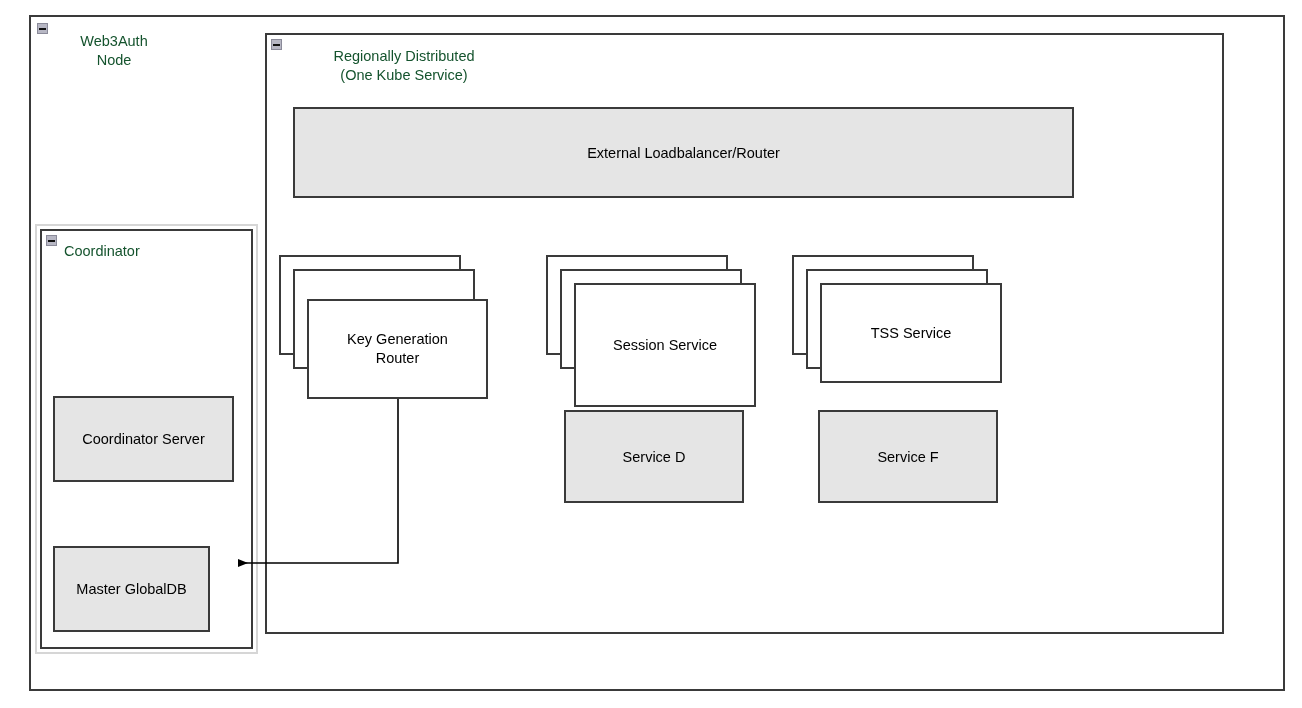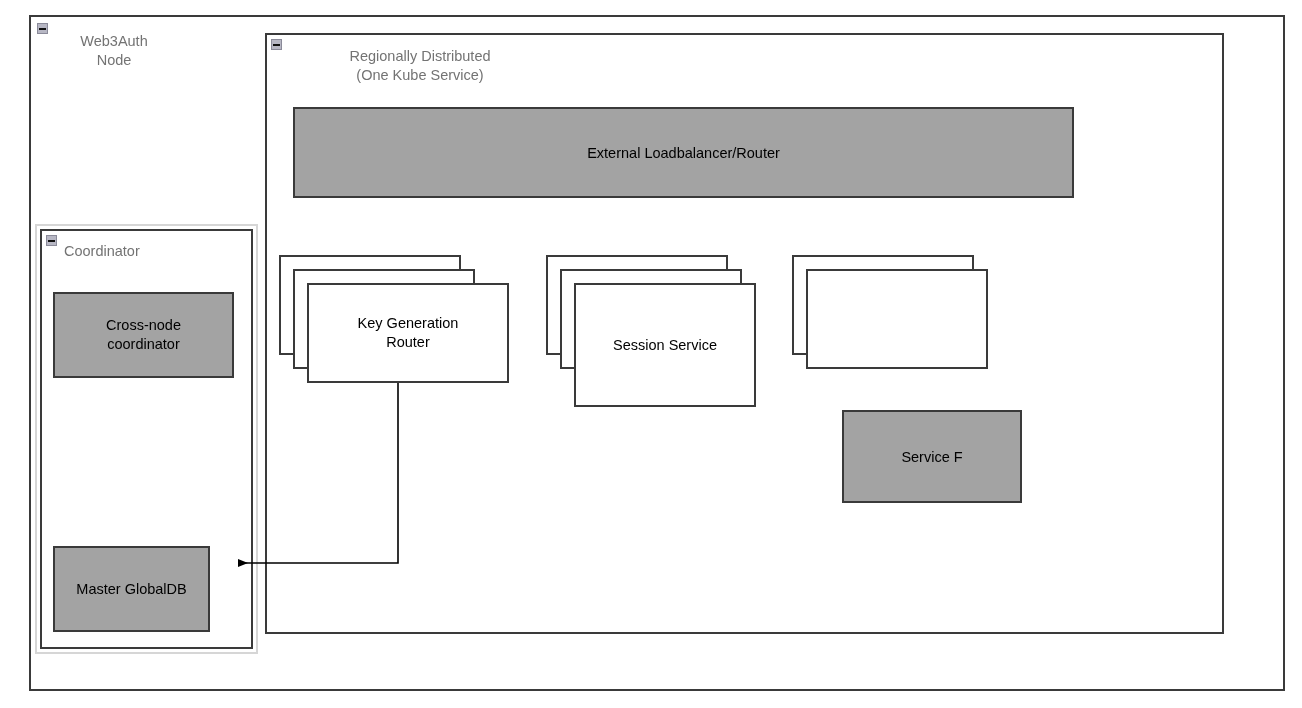--- a/index.html
+++ b/index.html
@@ -16,21 +16,21 @@
     width: 1302px;
     height: 708px;
     background: #ffffff;
     overflow: hidden;
   }
 
   
   .box {
     position: absolute;
     box-sizing: border-box;
-    background: #a3a3a3;
+    background: #e5e5e5;
     border: 2px solid #3a3a3a;
   }
   .container-box {
     position: absolute;
     box-sizing: border-box;
     background: #ffffff;
     border: 2px solid #3a3a3a;
   }
   .shadow-frame {
     position: absolute;
@@ -57,21 +57,21 @@
     top: 4px;
     height: 2px;
     background: #111111;
   }
 
   
   .container-label {
     position: absolute;
     font-size: 14.5px;
     line-height: 19px;
-    color: #737373;
+    color: #14532d;
     white-space: pre;
     text-align: center;
   }
   .box-label {
     position: absolute;
     left: 0;
     right: 0;
     top: 50%;
     transform: translateY(-50%);
     text-align: center;
@@ -108,63 +108,69 @@
 <body>
 
 <div id="canvas">
 
   <div class="container-box" id="outer-container" style="left: 29px; top: 15px; width: 1256px; height: 676px; border-color: rgb(58, 58, 58);"></div>
   <div class="collapse-icon" id="outer-collapse" style="left: 37px; top: 23px;"></div>
   <div class="container-label" id="outer-label" style="left: 54px; top: 32px; width: 120px;"><span>Web3Auth</span><br><span>Node</span></div>
 
   <div class="container-box" id="kube-container" style="left: 265px; top: 33px; width: 959px; height: 601px; border-color: rgb(58, 58, 58);"></div>
   <div class="collapse-icon" id="kube-collapse" style="left: 271px; top: 39px;"></div>
-  <div class="container-label" id="kube-label" style="left: 305px; top: 47px; width: 230px;"><span>Regionally Distributed</span><br><span>(One Kube Service)</span></div>
+  <div class="container-label" id="kube-label" style="left: 289px; top: 47px; width: 230px;"><span>Regionally Distributed</span><br><span>(One Kube Service)</span></div>
 
   <div class="box" id="loadbalancer" style="left: 293px; top: 107px; width: 781px; height: 91px;">
     <div class="box-label">External Loadbalancer/Router</div>
   </div>
 
   <div class="shadow-frame" id="coordinator-shadow" style="left: 35px; top: 224px; width: 223px; height: 430px; border-color: rgb(214, 214, 214);"></div>
   <div class="container-box" id="coordinator-container" style="left: 40px; top: 229px; width: 213px; height: 420px; border-color: rgb(58, 58, 58);"></div>
   <div class="collapse-icon" id="coordinator-collapse" style="left: 46px; top: 235px;"></div>
   <div class="container-label" id="coordinator-label" style="left: 64px; top: 242px; width: 130px; text-align: left;">Coordinator</div>
 
-  <div class="box" id="cross-node-coordinator" style="left: 53px; top: 292px; width: 181px; height: 86px;">
-    <div class="box-label"><span>Cross-node</span><br><span>coordinator</span></div>
+
+  <div class="box" id="coordinator-server" style="left: 53px; top: 396px; width: 181px; height: 86px;">
+    <div class="box-label">Coordinator Server</div>
   </div>
-
 
   <div class="box" id="master-globaldb" style="left: 53px; top: 546px; width: 157px; height: 86px;">
     <div class="box-label">Master GlobalDB</div>
   </div>
 
   <div class="stack" id="stack-key-generation-service" style="left: 279px; top: 255px; width: 210px; height: 128px;">
     <div class="layer" style="left: 0px; top: 0px; width: 182px; height: 100px; z-index: 1; border-color: rgb(58, 58, 58);"></div>
     <div class="layer" style="left: 14px; top: 14px; width: 182px; height: 100px; z-index: 2; border-color: rgb(58, 58, 58);"></div>
-    <div class="layer" style="left: 28px; top: 28px; width: 202px; height: 100px; z-index: 3; border-color: rgb(58, 58, 58);">
+    <div class="layer" style="left: 28px; top: 44px; width: 181px; height: 100px; z-index: 3; border-color: rgb(58, 58, 58);">
       <div class="box-label"><span>Key Generation</span><br><span>Router</span></div>
     </div>
   </div>
 
   <div class="stack" id="stack-session-service" style="left: 546px; top: 255px; width: 210px; height: 128px;">
     <div class="layer" style="left: 0px; top: 0px; width: 182px; height: 100px; z-index: 1; border-color: rgb(58, 58, 58);"></div>
     <div class="layer" style="left: 14px; top: 14px; width: 182px; height: 100px; z-index: 2; border-color: rgb(58, 58, 58);"></div>
     <div class="layer" style="left: 28px; top: 28px; width: 182px; height: 124px; z-index: 3; border-color: rgb(58, 58, 58);">
       <div class="box-label">Session Service</div>
     </div>
   </div>
 
   <div class="stack" id="stack-tss-service" style="left: 792px; top: 255px; width: 210px; height: 128px;">
     <div class="layer" style="left: 0px; top: 0px; width: 182px; height: 100px; z-index: 1; border-color: rgb(58, 58, 58);"></div>
     <div class="layer" style="left: 14px; top: 14px; width: 182px; height: 100px; z-index: 2; border-color: rgb(58, 58, 58);"></div>
+    <div class="layer" style="left: 28px; top: 28px; width: 182px; height: 100px; z-index: 3; border-color: rgb(58, 58, 58);">
+      <div class="box-label">TSS Service</div>
+    </div>
   </div>
 
+  <div class="box" id="service-d" style="left: 564px; top: 410px; width: 180px; height: 93px;">
+    <div class="box-label">Service D</div>
+  </div>
 
-  <div class="box" id="service-f" style="left: 818px; top: 410px; width: 180px; height: 93px; margin-left: 24px;">
+  <div class="box" id="service-f" style="left: 818px; top: 410px; width: 180px; height: 93px;">
     <div class="box-label">Service F</div>
   </div>
 
   <svg class="connector-svg" id="connector-layer" viewBox="0 0 1302 708" xmlns="http://www.w3.org/2000/svg">
     <defs>
       <marker id="arrow-end" markerWidth="12" markerHeight="12" refX="10" refY="4" orient="auto" markerUnits="userSpaceOnUse">
         <path d="M10,0 L10,8 L0,4 z" fill="#000000"></path>
       </marker>
     </defs>
     <polyline id="keygen-globaldb-connector" fill="none" stroke="#000000" stroke-width="1.6" marker-end="url(#arrow-end)" points="398,380 398,563 238,563"></polyline>

